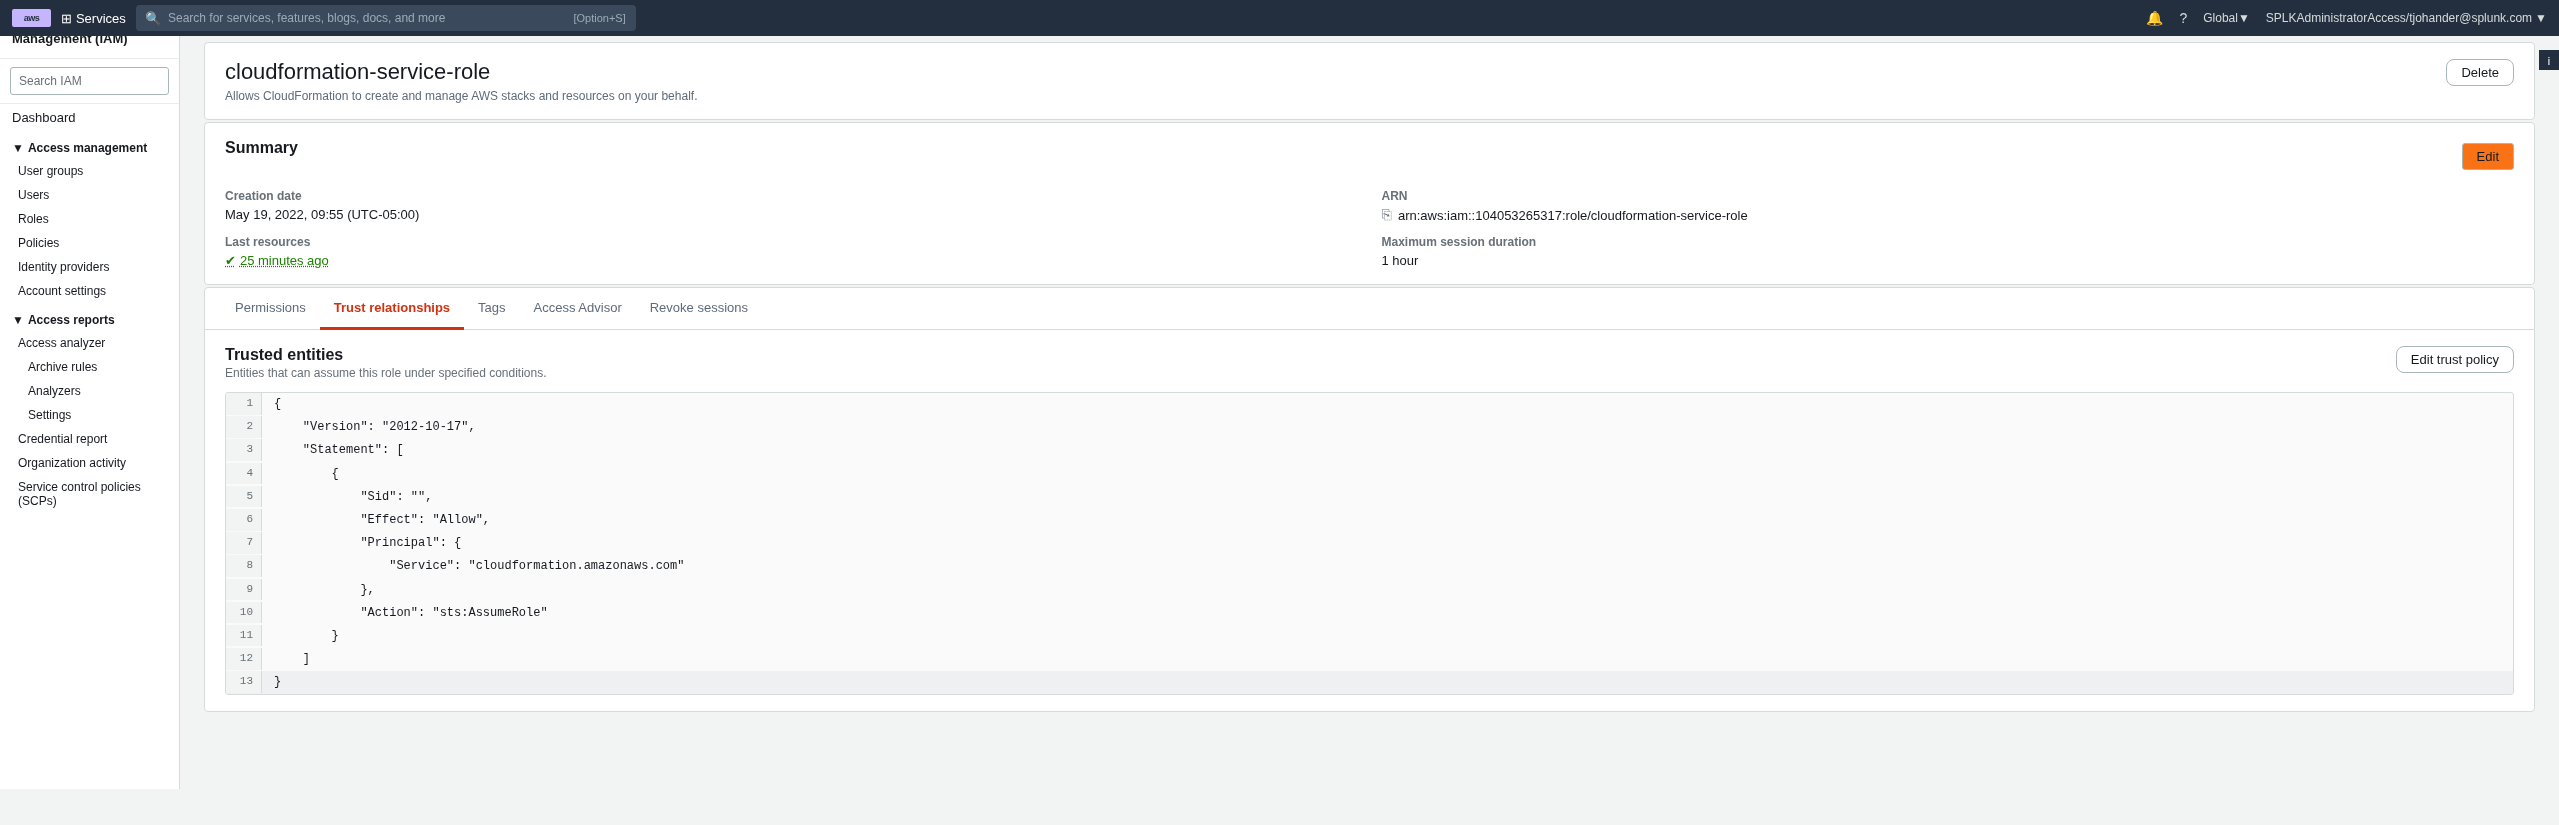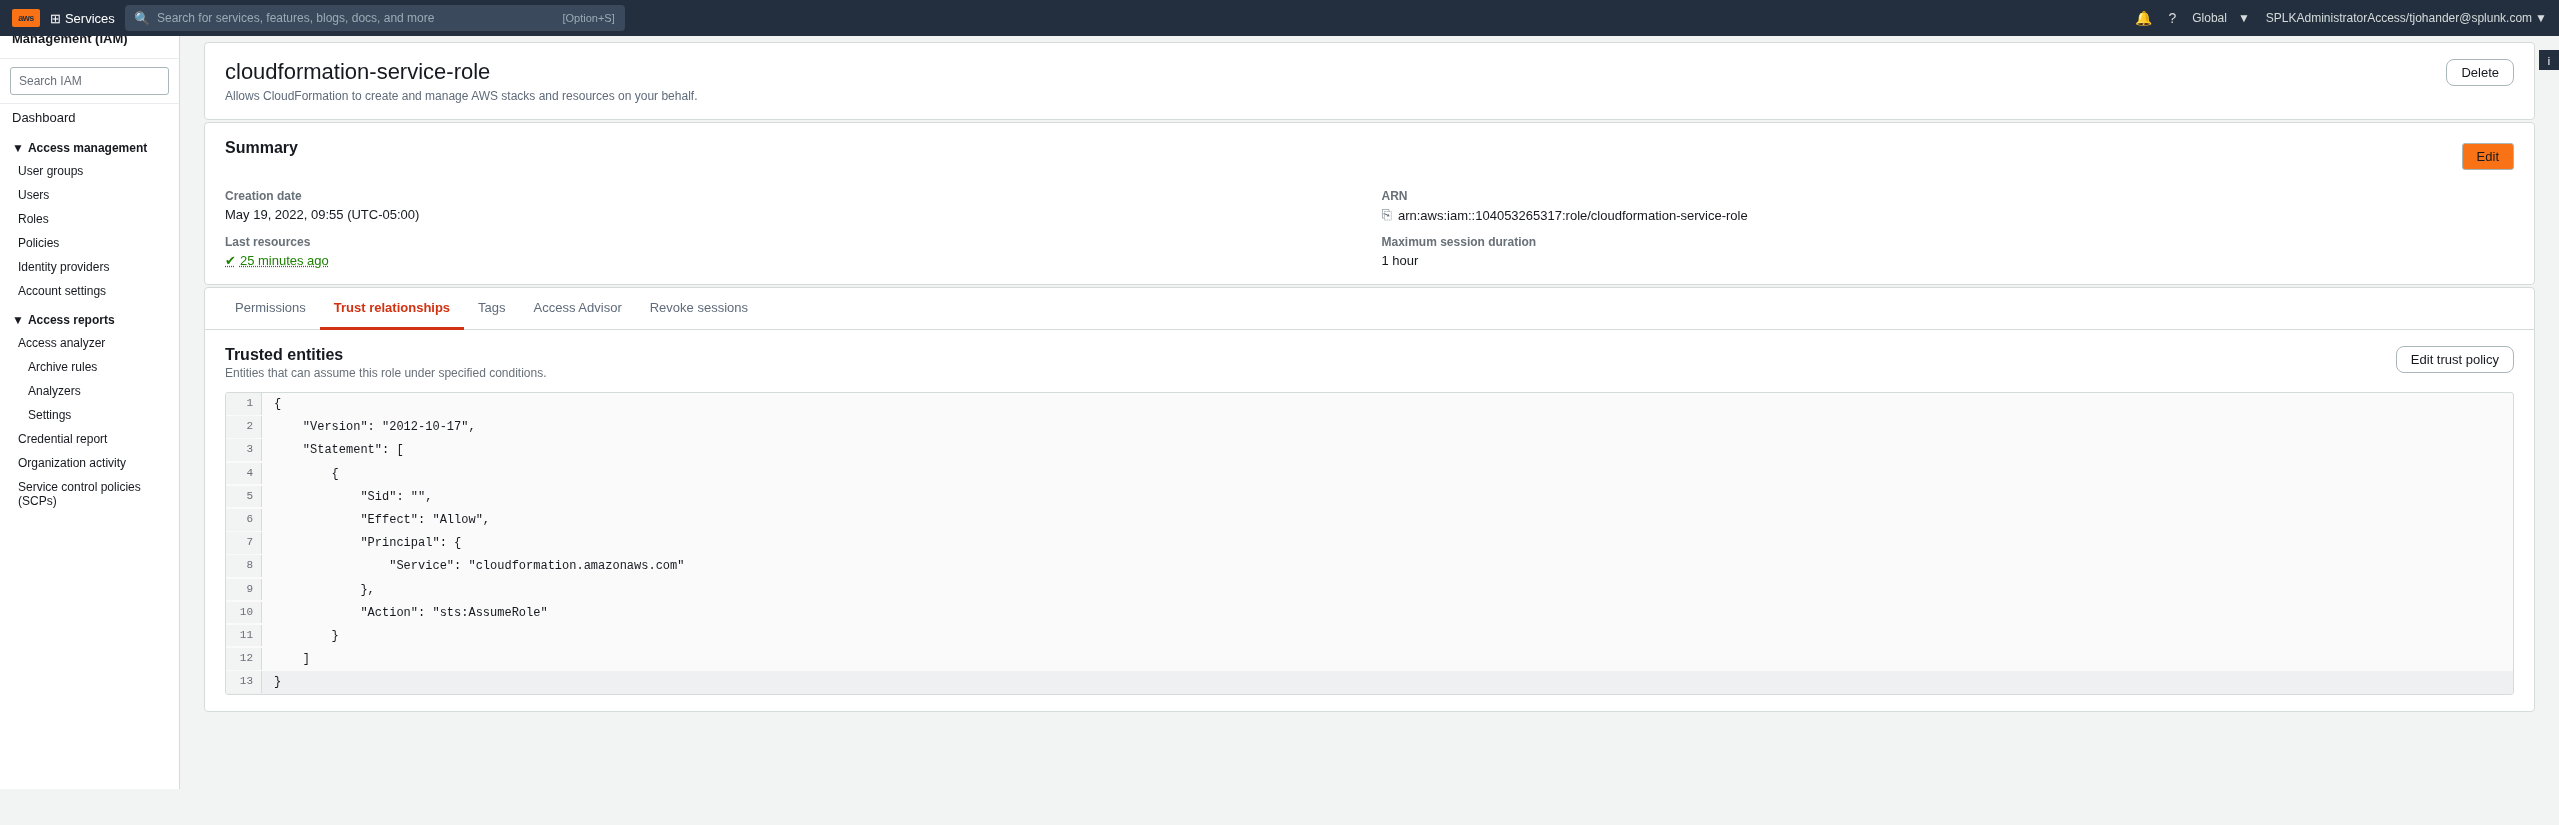--- a/index.html
+++ b/index.html
@@ -17,22 +17,22 @@
       top: 0; left: 0; right: 0;
       z-index: 100;
     }
     .aws-logo {
       display: flex; align-items: center; gap: 4px;
       color: #fff;
       font-size: 13px;
       font-weight: bold;
     }
     .aws-logo-mark {
-      width: 28px; height: 18px;
-      background: #f97316;
+      width: 39px; height: 18px;
+      background: #c4b5fd;
       border-radius: 2px;
       display: flex; align-items: center; justify-content: center;
       color: #232f3e;
       font-size: 9px;
       font-weight: 900;
       letter-spacing: -0.5px;
     }
     .nav-services {
       display: flex; align-items: center; gap: 4px;
       color: #fff;
@@ -72,21 +72,21 @@
     }
     .nav-icon {
       color: #d5dbdb;
       font-size: 14px;
       cursor: pointer;
     }
     .nav-region {
       color: #d5dbdb;
       font-size: 12px;
       cursor: pointer;
-      display: flex; align-items: center; gap: 11px;
+      display: flex; align-items: center; gap: 0;
     }
     .nav-account {
       color: #d5dbdb;
       font-size: 12px;
       cursor: pointer;
       display: flex; gap: 3px;
     }
     .nav-info { color: #d5dbdb; font-size: 14px; cursor: pointer; }
 
     

